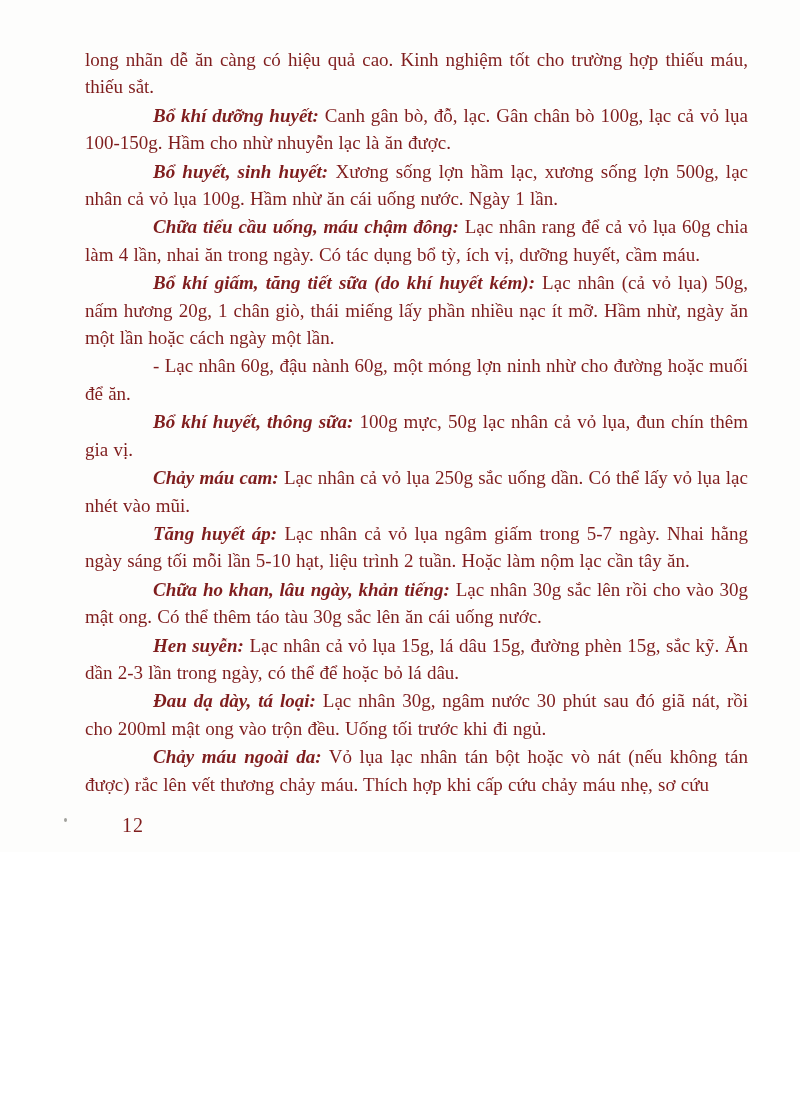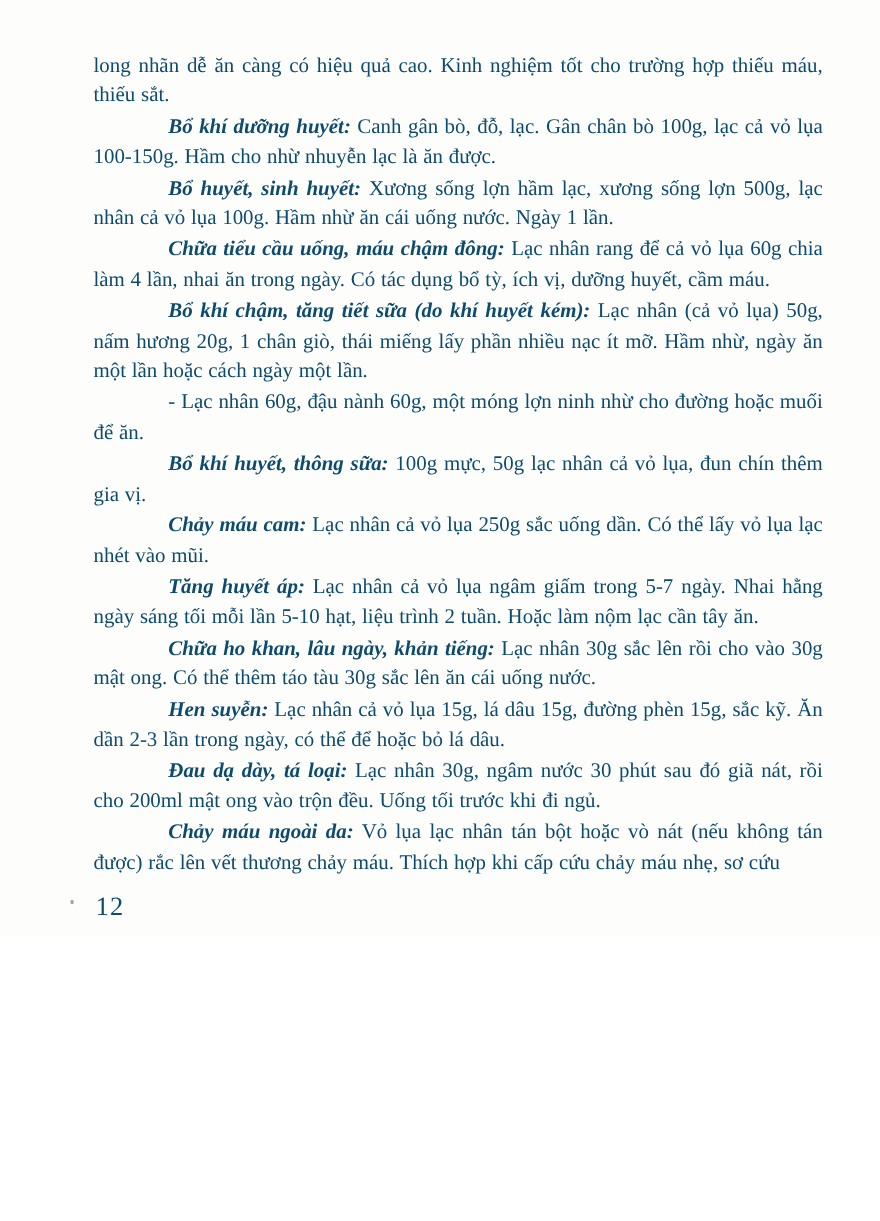--- a/index.html
+++ b/index.html
@@ -7,21 +7,21 @@
     padding: 0;
     background: #ffffff;
   }
   .page {
     position: relative;
     width: 800px;
     height: 852px;
     background: #fdfdfc;
     overflow: hidden;
     font-family: "Liberation Serif", "DejaVu Serif", serif;
-    color: #0c4a6e;
+    color: #7f1d1d;
   }
   .column {
     position: absolute;
     left: 85px;
     top: 46px;
     width: 663px;
     font-size: 19px;
     line-height: 27.4px;
     text-align: justify;
     text-justify: inter-word;
@@ -34,23 +34,24 @@
   .column p.continuation {
     text-indent: 0;
   }
   .lead {
     font-weight: bold;
     font-style: italic;
   }
   .page-number {
     margin-top: 14px;
     text-indent: 2px;
-    font-size: 24px;
+    font-size: 20px;
     letter-spacing: 1px;
     text-align: left;
+    margin-left: 35px;
   }
   .speck {
     position: absolute;
     left: 64px;
     top: 818px;
     width: 3px;
     height: 4px;
     background: #8a8a85;
     border-radius: 50%;
     opacity: 0.8;
@@ -60,21 +61,21 @@
 <body>
 
 <div class="page">
   <div class="speck"></div>
   <div class="column">
 
     <p class="continuation"><span>long nhãn dễ ăn càng có hiệu quả cao. Kinh nghiệm tốt cho trường hợp thiếu máu, thiếu sắt.</span></p>
       <p><span class="lead">Bổ khí dưỡng huyết:</span> <span>Canh gân bò, đỗ, lạc. Gân chân bò 100g, lạc cả vỏ lụa 100-150g. Hầm cho nhừ nhuyễn lạc là ăn được.</span></p>
       <p><span class="lead">Bổ huyết, sinh huyết:</span> <span>Xương sống lợn hầm lạc, xương sống lợn 500g, lạc nhân cả vỏ lụa 100g. Hầm nhừ ăn cái uống nước. Ngày 1 lần.</span></p>
       <p><span class="lead">Chữa tiểu cầu uống, máu chậm đông:</span> <span>Lạc nhân rang để cả vỏ lụa 60g chia làm 4 lần, nhai ăn trong ngày. Có tác dụng bổ tỳ, ích vị, dưỡng huyết, cầm máu.</span></p>
-      <p><span class="lead">Bổ khí chậm, tăng tiết sữa (do khí huyết kém):</span> <span>Lạc nhân (cả vỏ lụa) 50g, nấm hương 20g, 1 chân giò, thái miếng lấy phần nhiều nạc ít mỡ. Hầm nhừ, ngày ăn một lần hoặc cách ngày một lần.</span></p>
+      <p><span class="lead">Bổ khí giấm, tăng tiết sữa (do khí huyết kém):</span> <span>Lạc nhân (cả vỏ lụa) 50g, nấm hương 20g, 1 chân giò, thái miếng lấy phần nhiều nạc ít mỡ. Hầm nhừ, ngày ăn một lần hoặc cách ngày một lần.</span></p>
       <p><span>- Lạc nhân 60g, đậu nành 60g, một móng lợn ninh nhừ cho đường hoặc muối để ăn.</span></p>
       <p><span class="lead">Bổ khí huyết, thông sữa:</span> <span>100g mực, 50g lạc nhân cả vỏ lụa, đun chín thêm gia vị.</span></p>
       <p><span class="lead">Chảy máu cam:</span> <span>Lạc nhân cả vỏ lụa 250g sắc uống dần. Có thể lấy vỏ lụa lạc nhét vào mũi.</span></p>
       <p><span class="lead">Tăng huyết áp:</span> <span>Lạc nhân cả vỏ lụa ngâm giấm trong 5-7 ngày. Nhai hằng ngày sáng tối mỗi lần 5-10 hạt, liệu trình 2 tuần. Hoặc làm nộm lạc cần tây ăn.</span></p>
       <p><span class="lead">Chữa ho khan, lâu ngày, khản tiếng:</span> <span>Lạc nhân 30g sắc lên rồi cho vào 30g mật ong. Có thể thêm táo tàu 30g sắc lên ăn cái uống nước.</span></p>
       <p><span class="lead">Hen suyễn:</span> <span>Lạc nhân cả vỏ lụa 15g, lá dâu 15g, đường phèn 15g, sắc kỹ. Ăn dần 2-3 lần trong ngày, có thể để hoặc bỏ lá dâu.</span></p>
       <p><span class="lead">Đau dạ dày, tá loại:</span> <span>Lạc nhân 30g, ngâm nước 30 phút sau đó giã nát, rồi cho 200ml mật ong vào trộn đều. Uống tối trước khi đi ngủ.</span></p>
       <p><span class="lead">Chảy máu ngoài da:</span> <span>Vỏ lụa lạc nhân tán bột hoặc vò nát (nếu không tán được) rắc lên vết thương chảy máu. Thích hợp khi cấp cứu chảy máu nhẹ, sơ cứu</span></p>
       <div class="page-number">12</div>
   </div>

